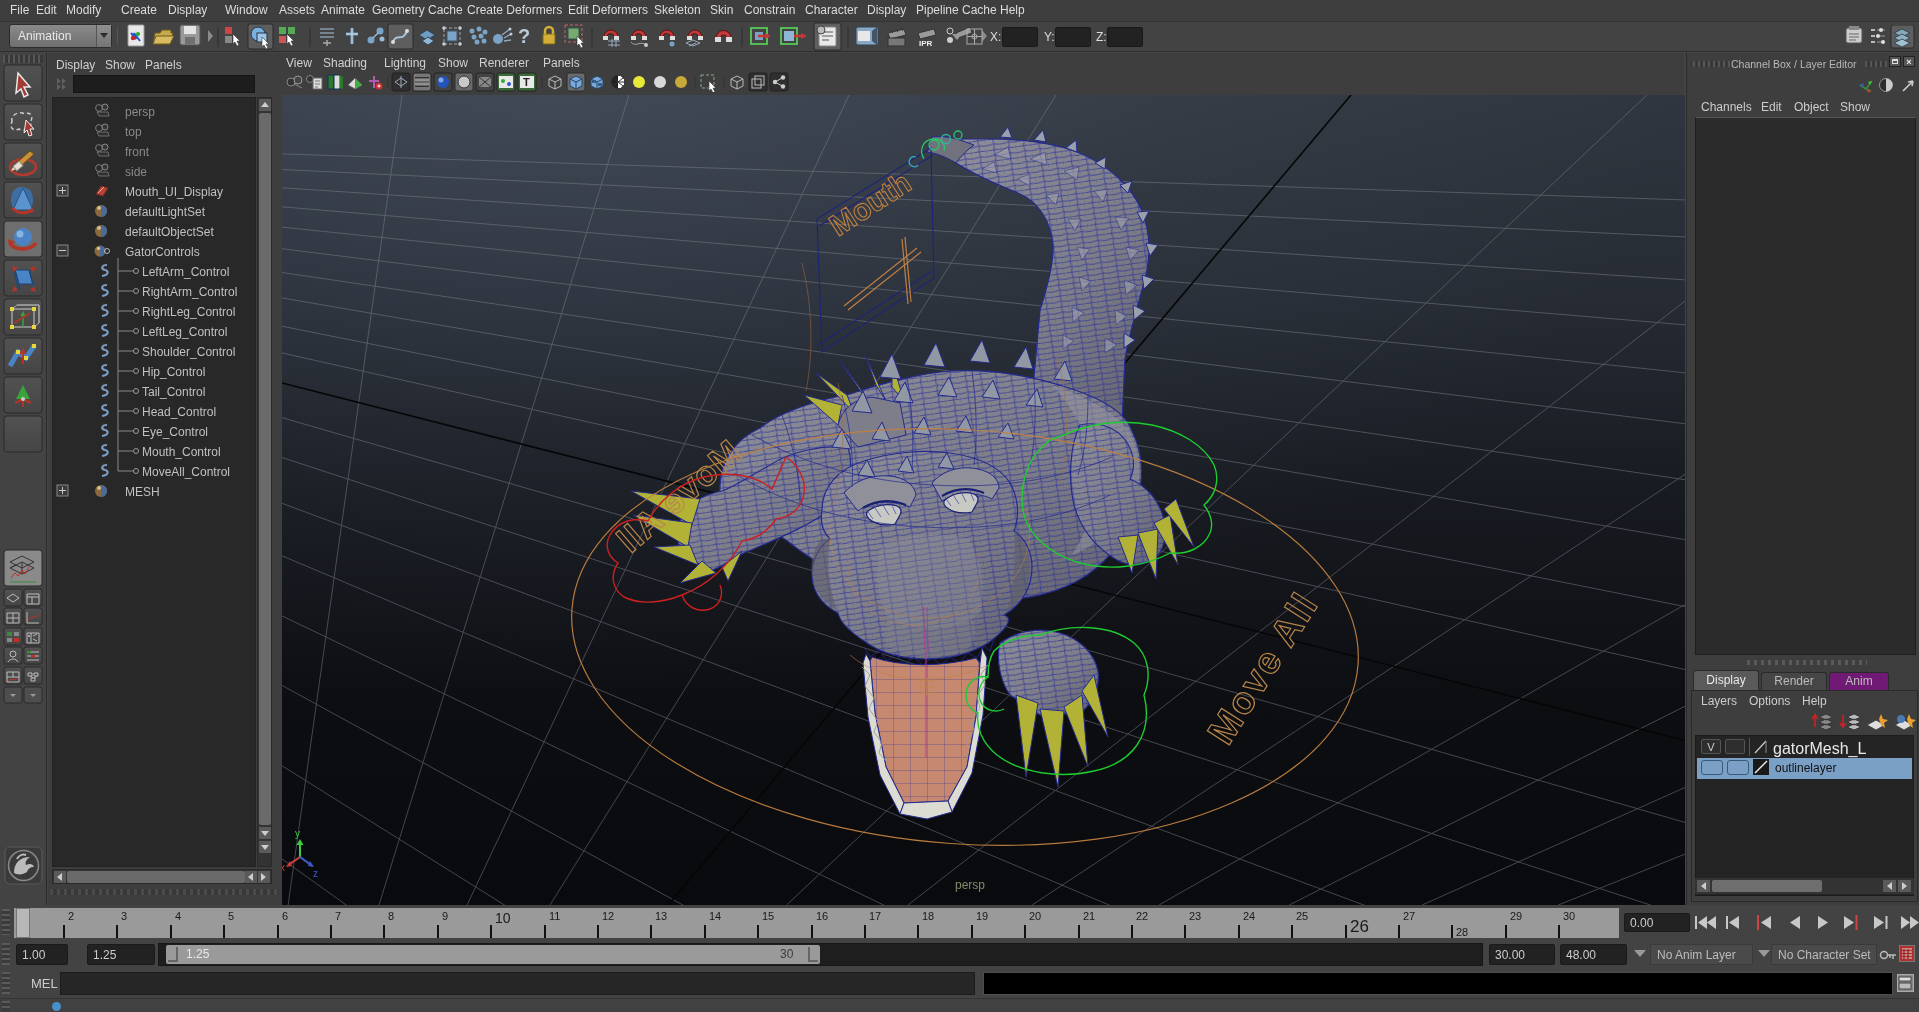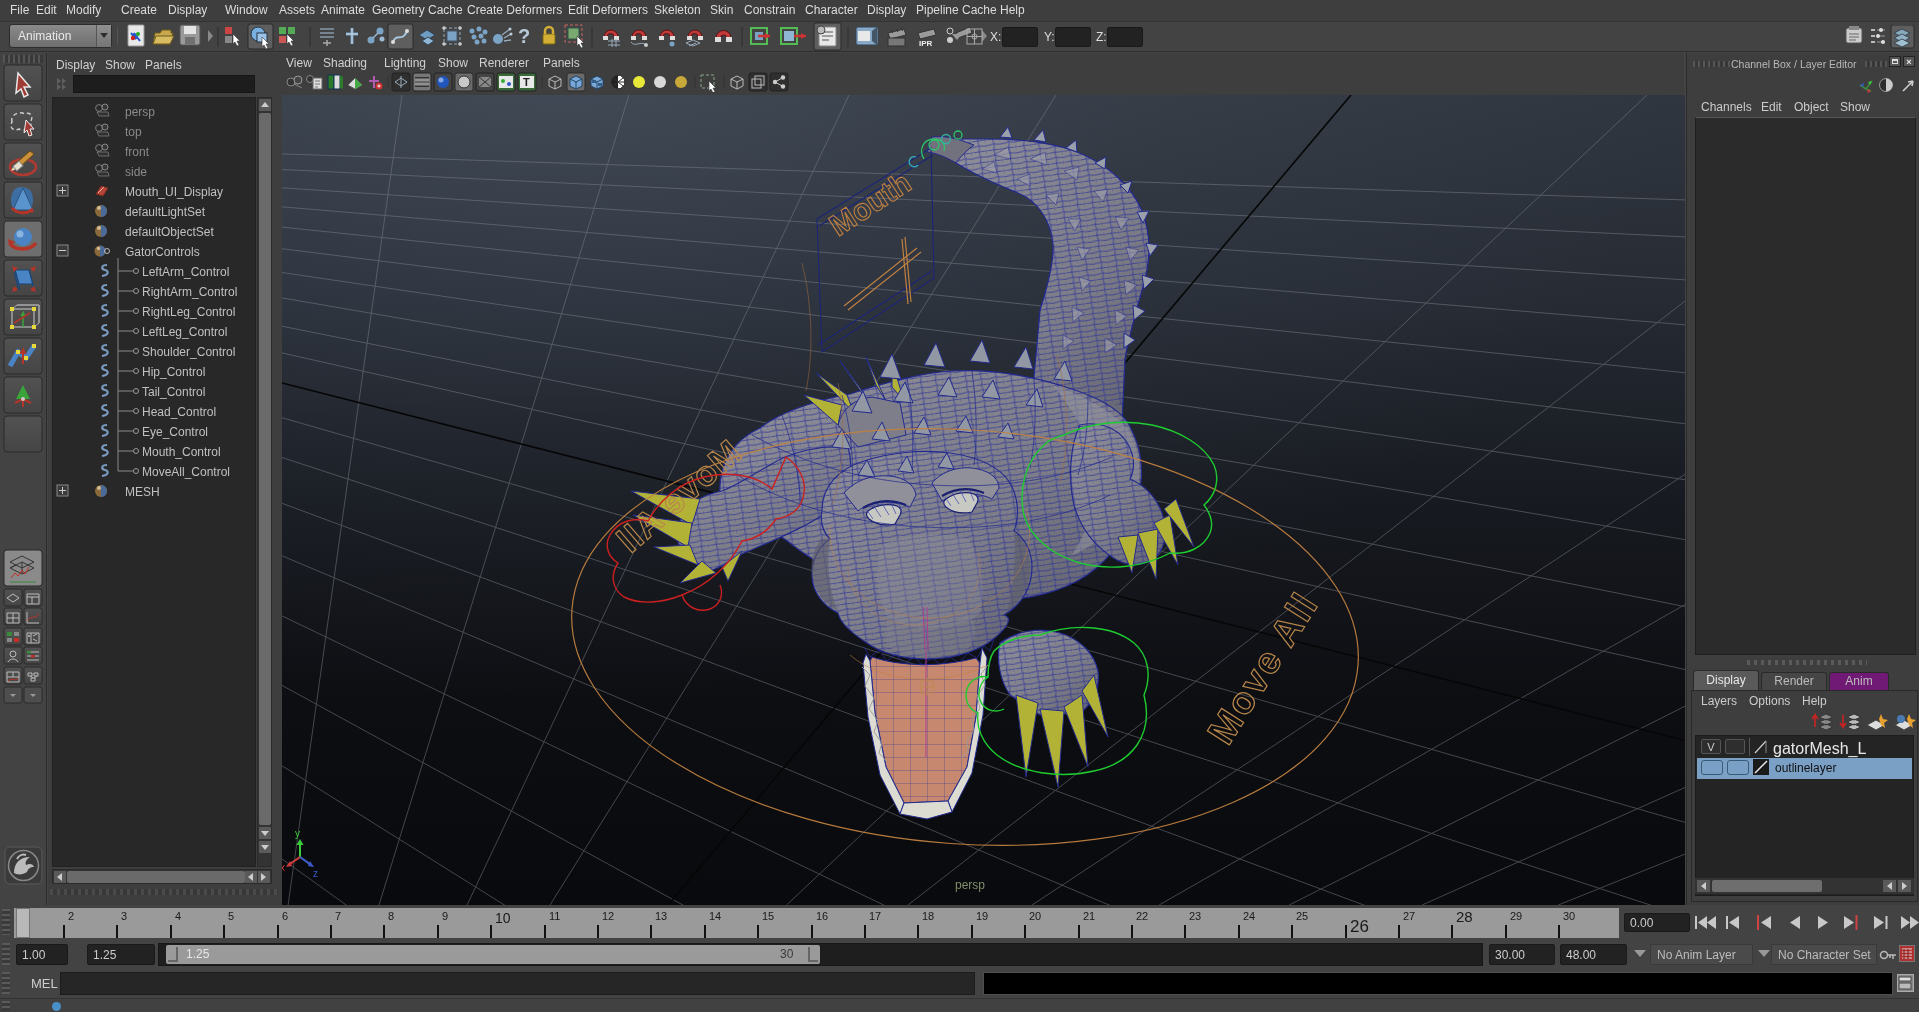--- a/index.html
+++ b/index.html
@@ -1136,21 +1136,21 @@
       <div class="abs" style="left:1175px;top:2px;color:#1a1a1a;font-size:11px">23</div>
       <div class="abs" style="left:1224px;top:17px;width:2px;height:13px;background:#111"></div>
       <div class="abs" style="left:1229px;top:2px;color:#1a1a1a;font-size:11px">24</div>
       <div class="abs" style="left:1277px;top:17px;width:2px;height:13px;background:#111"></div>
       <div class="abs" style="left:1282px;top:2px;color:#1a1a1a;font-size:11px">25</div>
       <div class="abs" style="left:1331px;top:17px;width:2px;height:13px;background:#111"></div>
       <div class="abs" style="left:1336px;top:9px;color:#1a1a1a;font-size:17px">26</div>
       <div class="abs" style="left:1384px;top:17px;width:2px;height:13px;background:#111"></div>
       <div class="abs" style="left:1389px;top:2px;color:#1a1a1a;font-size:11px">27</div>
       <div class="abs" style="left:1437px;top:17px;width:2px;height:13px;background:#111"></div>
-      <div class="abs" style="left:1442px;top:0;color:#1a1a1a;font-size:15px">28</div>
+      <div class="abs" style="left:1442px;top:18px;color:#1a1a1a;font-size:11px">28</div>
       <div class="abs" style="left:1491px;top:17px;width:2px;height:13px;background:#111"></div>
       <div class="abs" style="left:1496px;top:2px;color:#1a1a1a;font-size:11px">29</div>
       <div class="abs" style="left:1544px;top:17px;width:2px;height:13px;background:#111"></div>
       <div class="abs" style="left:1549px;top:2px;color:#1a1a1a;font-size:11px">30</div>
     </div>
 <div class="abs" style="left:16px;top:3px;width:14px;height:30px;background:#b8b8b8;border:1px solid #777"></div>
 <div class="field" style="left:1624px;top:8px;width:66px;height:19px;font-size:12px;line-height:18px">0.00</div>
 <svg class="abs" width="225" height="24" style="left:1694px;top:6px" fill="#c8c8c8">
 <g>
         <path d="M2 5 v13" stroke="#c8c8c8" stroke-width="2"></path>

